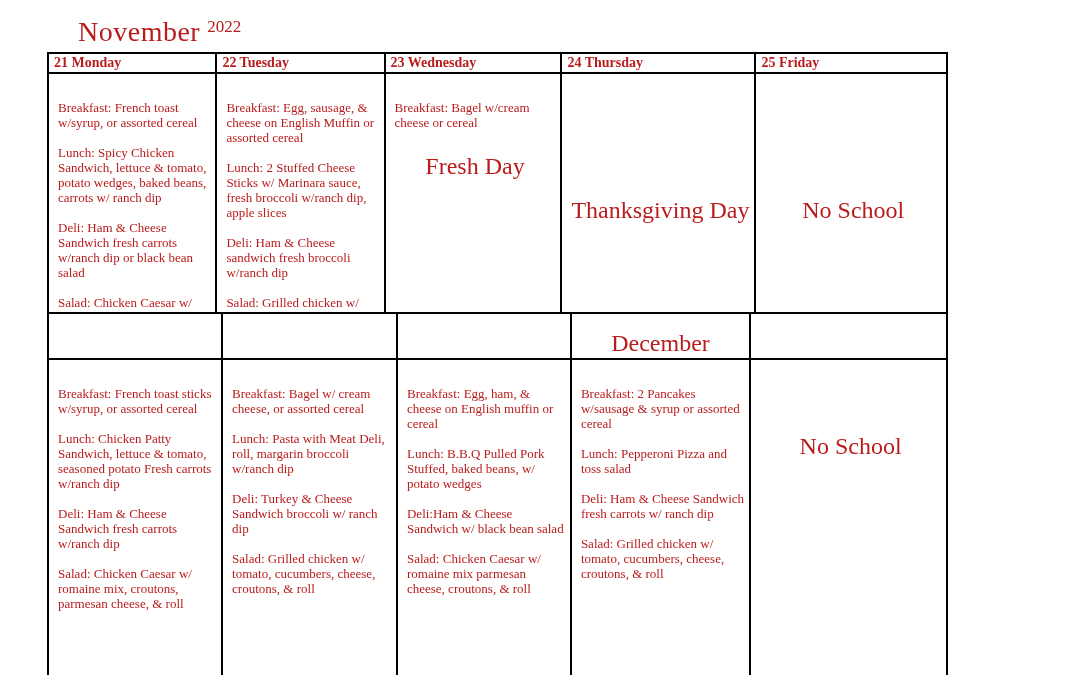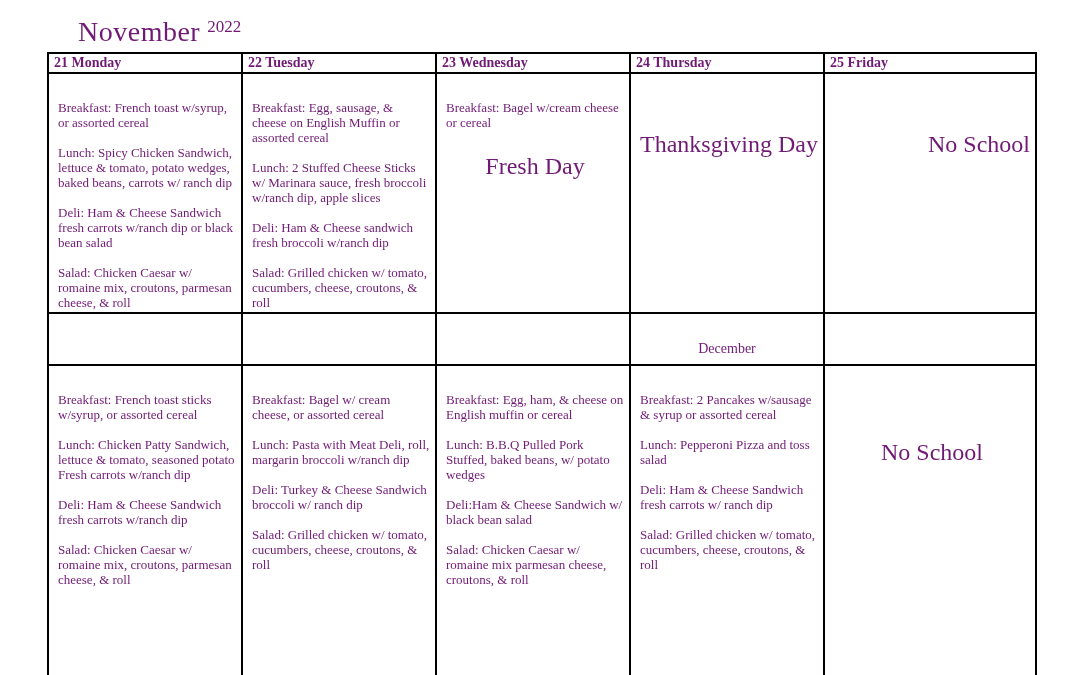--- a/index.html
+++ b/index.html
@@ -1,22 +1,22 @@
 <!DOCTYPE html>
 <html><head>
 <meta charset="utf-8">
 <style>
   html, body { margin: 0; padding: 0; background: #ffffff; }
   .page {
     position: relative;
-    width: 1080px;
+    width: 948px;
     height: 675px;
     overflow: hidden;
     background: #ffffff;
-    color: #701a75;
+    color: #b91c1c;
     font-family: "Liberation Serif", "DejaVu Serif", serif;
   }
   .title {
     position: absolute;
     left: 78px;
     top: 16px;
     font-size: 28px;
     letter-spacing: 0.5px;
     white-space: nowrap;
   }
@@ -59,27 +59,27 @@
   #week1-table td.day-content { height: 228px; }
   #week2-table td.day-content { height: 324px; }
   p.meal { margin: 0 0 15px 0; }
   .special {
     font-size: 24px;
     line-height: 28px;
     text-align: center;
     white-space: nowrap;
   }
   .sp-half  { margin-top: 22px; }
-  .sp-mid   { margin-top: 30px; text-align: right; }
+  .sp-mid   { margin-top: 96px; }
   .sp-upper { margin-top: 46px; }
   tr.gap-row td { height: 42px; vertical-align: bottom; }
   td.december-cell {
     text-align: center;
-    font-size: 14px;
-    padding-bottom: 7px;
+    font-size: 24px;
+    padding-bottom: 1px;
   }
 </style>
 </head>
 <body>
 
 <div class="page">
 
   <div class="title">
     <span>November</span><span class="year">2022</span>
   </div>

